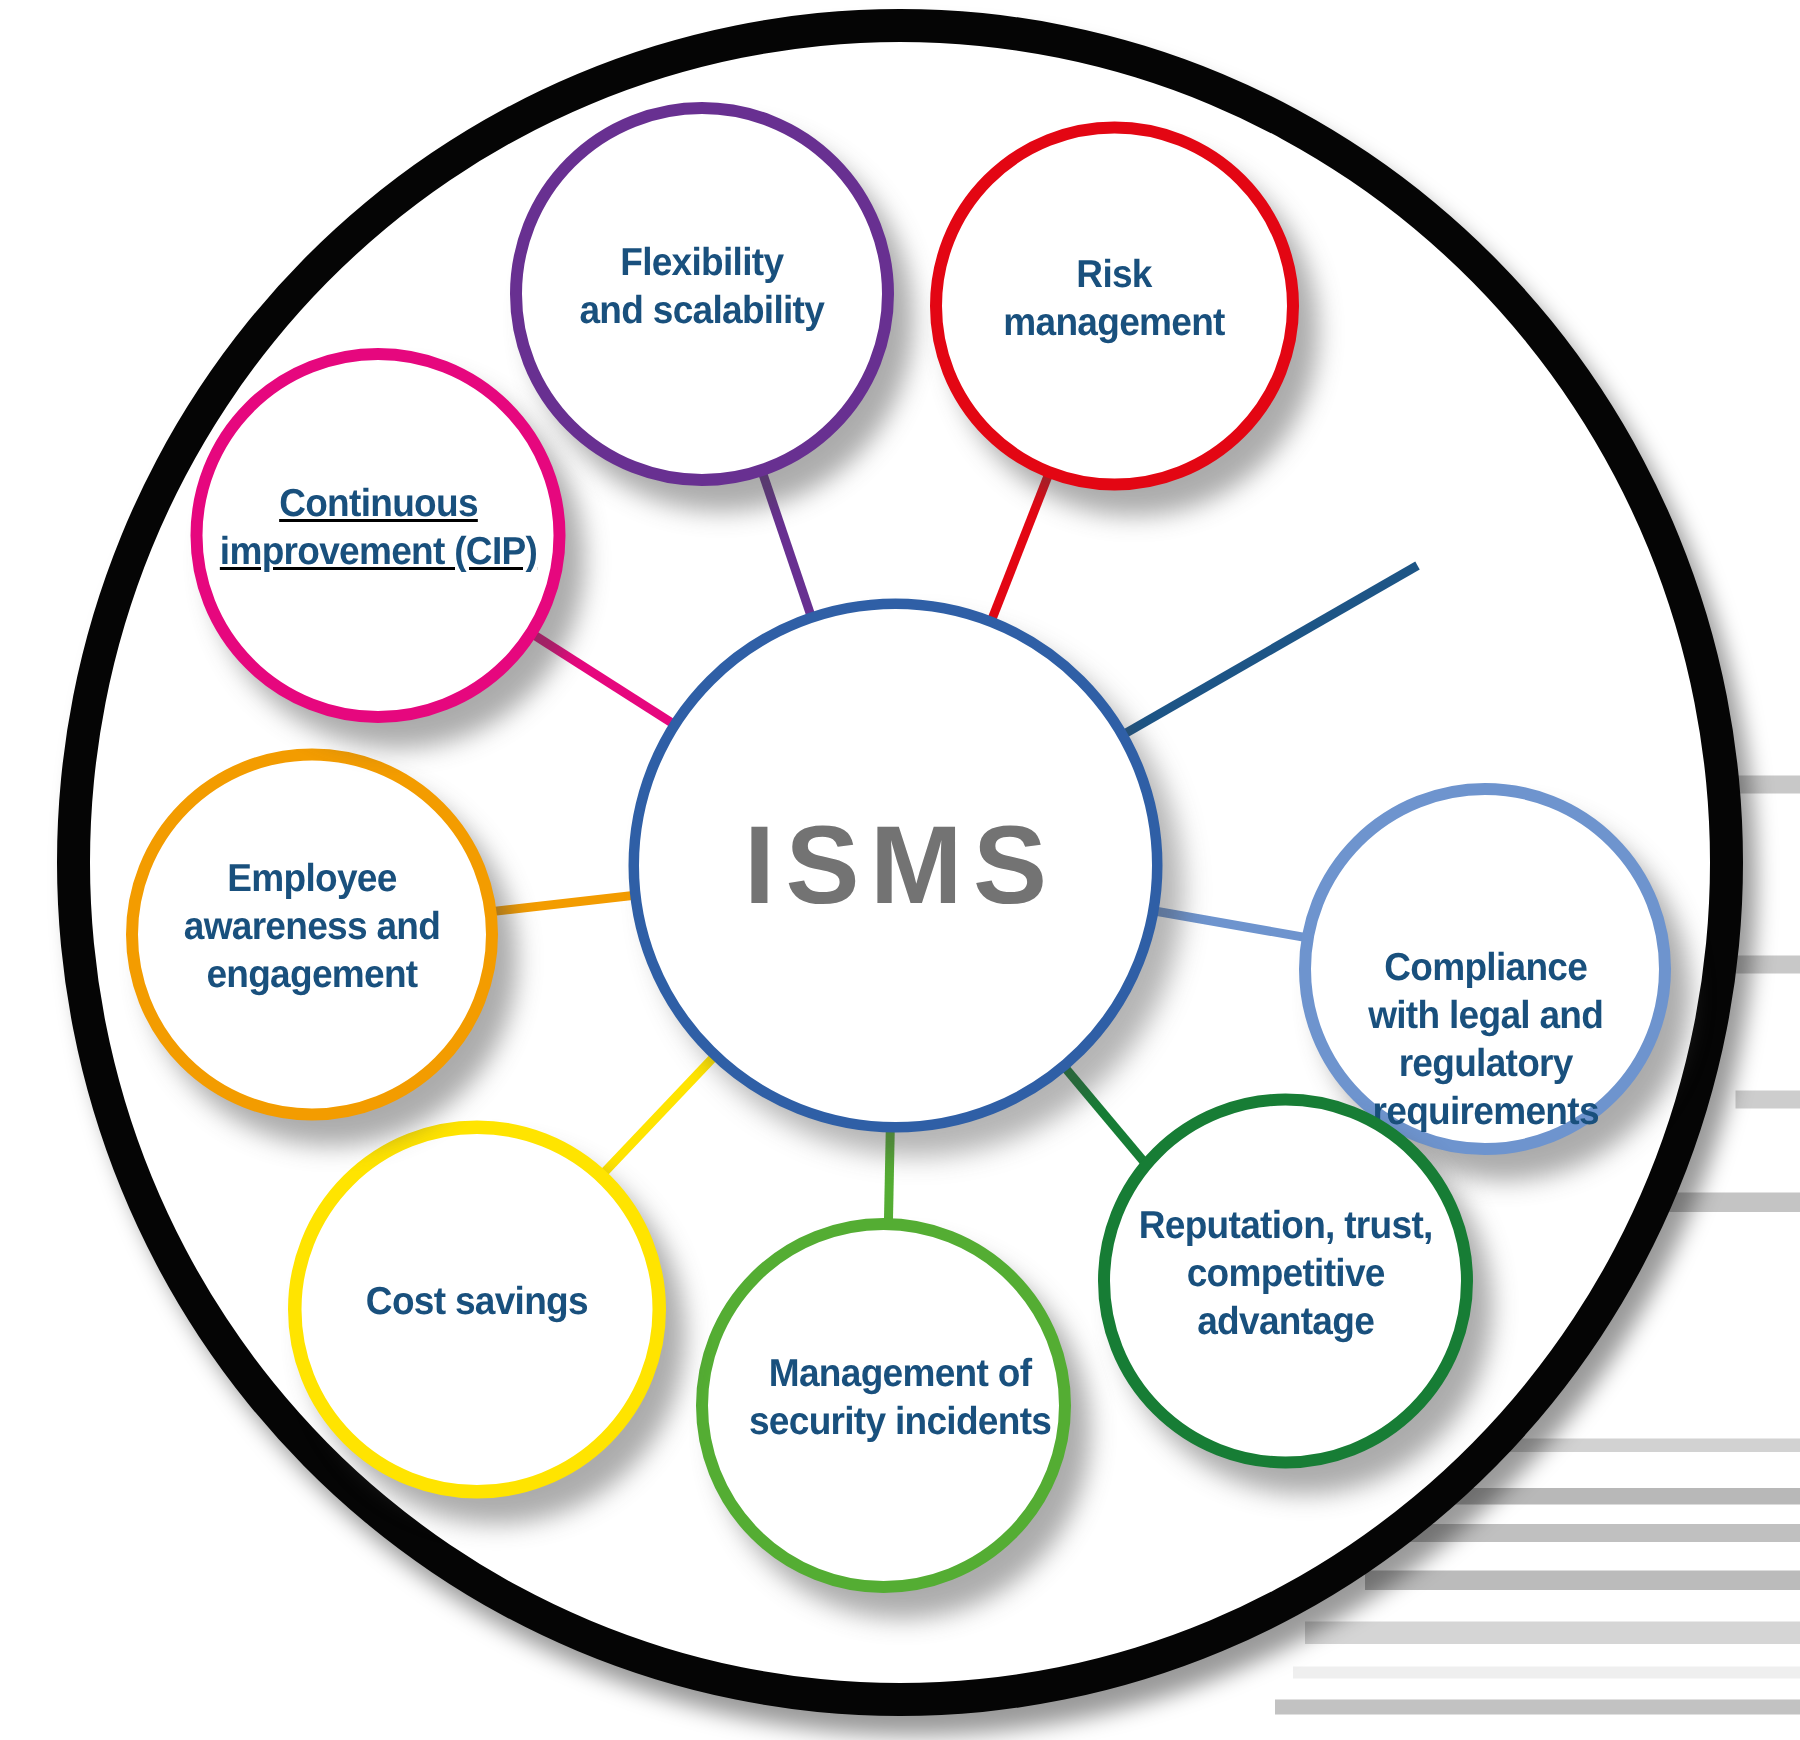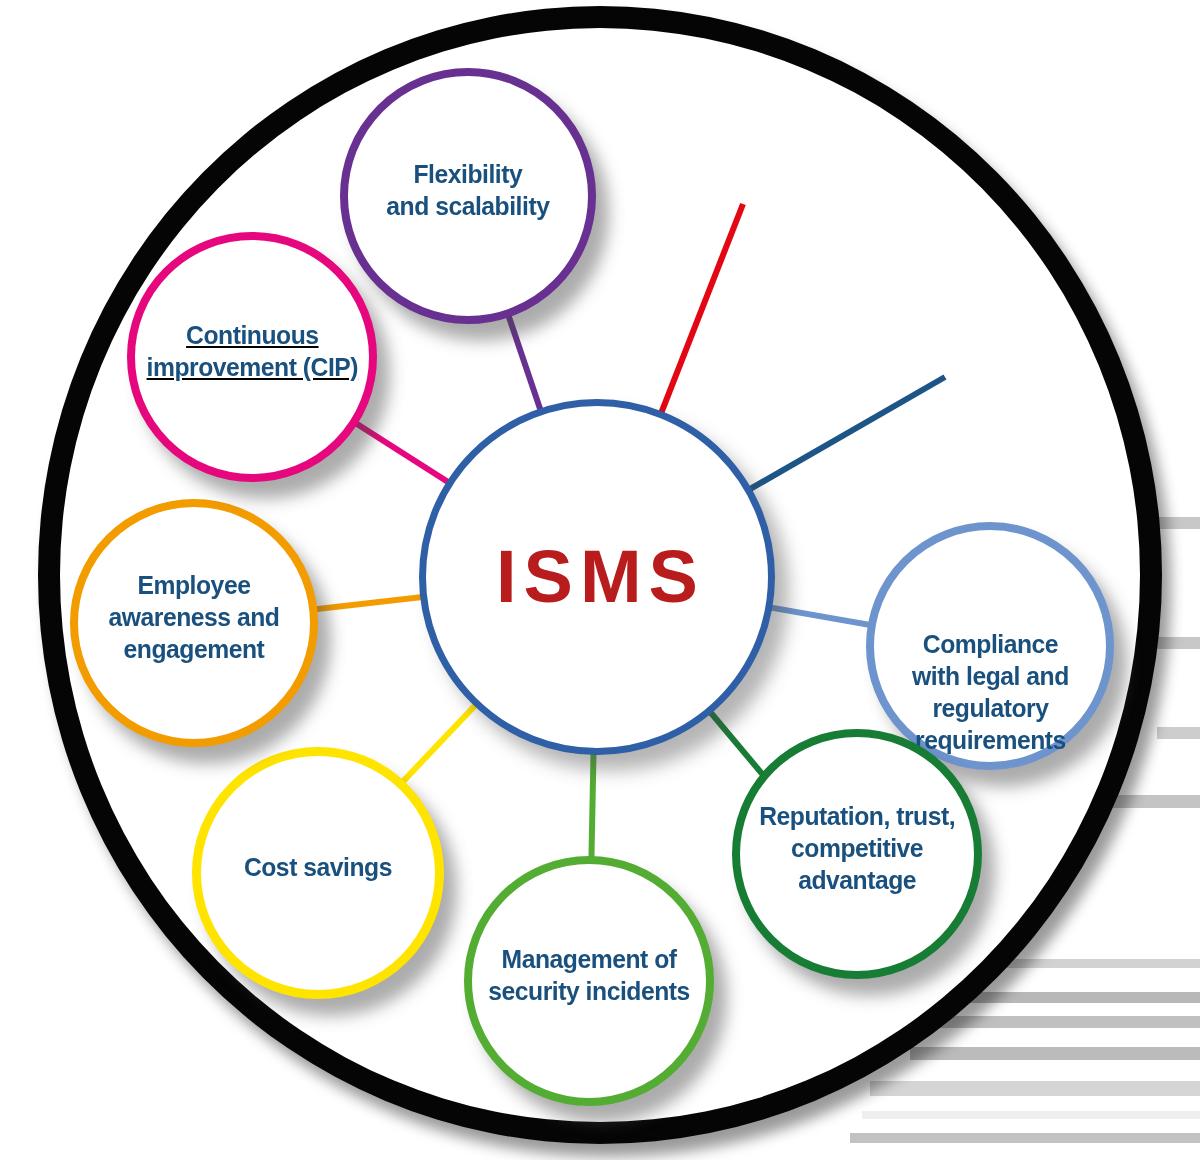--- a/index.html
+++ b/index.html
@@ -61,21 +61,21 @@
     letter-spacing: -0.5px;
     transform: scaleX(0.95) translateY(-6px);
     white-space: nowrap;
   }
   .node-label span { display: block; }
   .center-circle {
     border-width: 7px;
     box-shadow: 14px 16px 18px rgba(70,70,70,0.40);
   }
   .center-label {
-    color: #b91c1c;
+    color: #737373;
     font-size: 74px;
     font-weight: 700;
     letter-spacing: 7px;
     padding-left: 7px;
     transform: none;
     line-height: 74px;
   }
 </style>
 </head>
 <body>
@@ -112,53 +112,59 @@
     <div class="node-label center-label">ISMS</div>
   </div>
 
   <div class="node" style="left: 340px; top: 68px; width: 256px; height: 256px; border-color: rgb(104, 48, 145);">
     <div class="node-label">
       <span>Flexibility</span>
       <span>and scalability</span>
     </div>
   </div>
 
+  <div class="node" style="left: 620px; top: 81px; width: 246px; height: 246px; border-color: rgb(227, 6, 19);">
+    <div class="node-label">
+      <span>Risk</span>
+      <span>management</span>
+    </div>
+  </div>
 
 
   <div class="node" style="left: 866px; top: 522px; width: 248px; height: 248px; border-color: rgb(110, 148, 206); align-items: flex-end;">
     <div class="node-label">
       <span>Compliance</span>
       <span>with legal and</span>
       <span>regulatory</span>
       <span>requirements</span>
     </div>
   </div>
 
   <div class="node" style="left: 732px; top: 729px; width: 250px; height: 250px; border-color: rgb(23, 125, 53);">
     <div class="node-label">
       <span>Reputation, trust,</span>
       <span>competitive</span>
       <span>advantage</span>
     </div>
   </div>
 
-  <div class="node" style="left: 464px; top: 856px; width: 250px; height: 250px; border-color: rgb(84, 173, 51);">
+  <div class="node" style="left: 464px; top: 812px; width: 250px; height: 250px; border-color: rgb(84, 173, 51); justify-content: flex-end;">
     <div class="node-label">
       <span>Management of</span>
       <span>security incidents</span>
     </div>
   </div>
 
   <div class="node" style="left: 192px; top: 747px; width: 252px; height: 252px; border-width: 9px; border-color: rgb(255, 228, 0);">
     <div class="node-label">
       <span>Cost savings</span>
     </div>
   </div>
 
-  <div class="node" style="left: 70px; top: 499px; width: 248px; height: 248px; border-color: rgb(243, 156, 0);">
+  <div class="node" style="left: 84px; top: 499px; width: 248px; height: 248px; border-color: rgb(243, 156, 0);">
     <div class="node-label">
       <span>Employee</span>
       <span>awareness and</span>
       <span>engagement</span>
     </div>
   </div>
 
   <div class="node" style="left: 127px; top: 232px; width: 250px; height: 250px; border-color: rgb(230, 7, 126); text-decoration: underline;">
     <div class="node-label">
       <span>Continuous</span>

